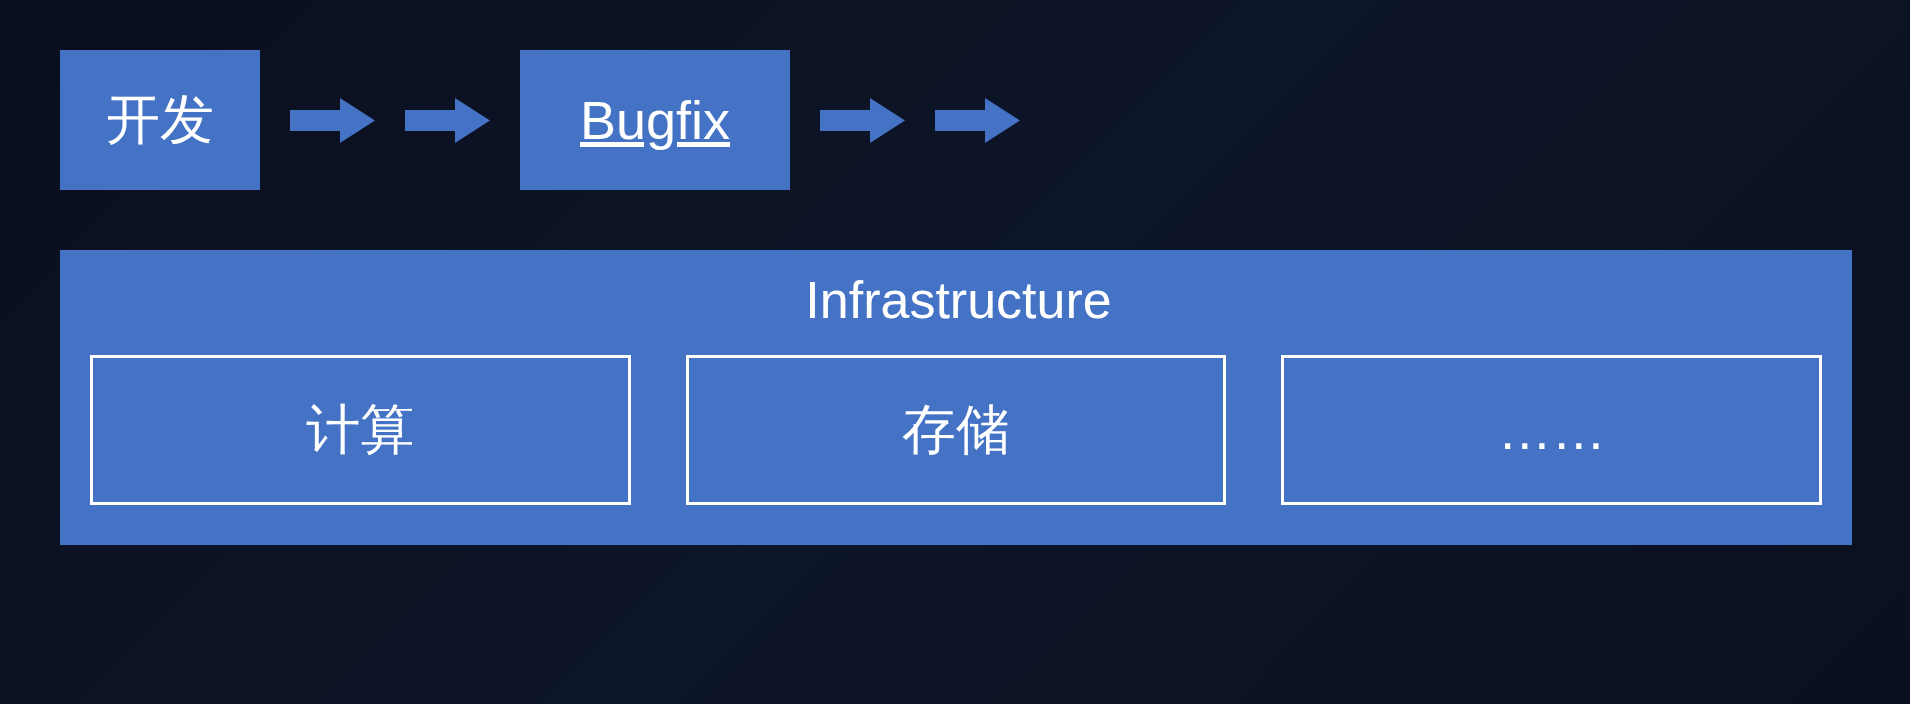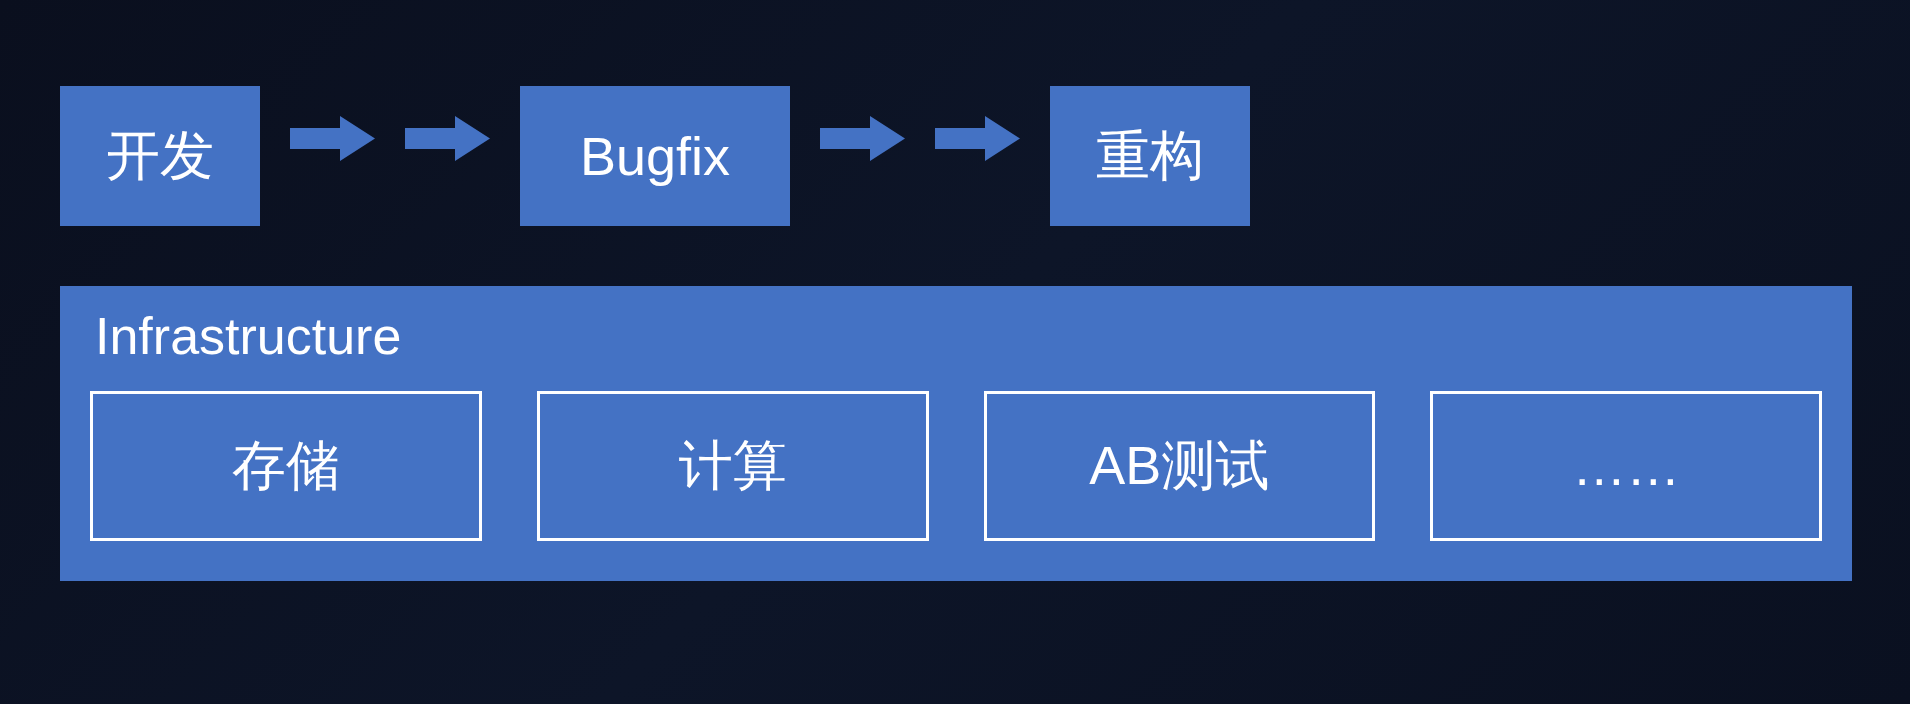--- a/index.html
+++ b/index.html
@@ -26,24 +26,24 @@
       background: #4472c4;
       color: #ffffff;
       font-size: 54px;
       font-weight: 400;
       padding: 30px 45px;
       display: flex;
       align-items: center;
       justify-content: center;
       min-width: 200px;
       height: 140px;
-      margin-top: 36px;
     }
     .flow-box.wide {
       min-width: 270px;
+      text-decoration: underline;
     }
     .arrow {
       width: 85px;
       height: 45px;
       display: flex;
       align-items: center;
       justify-content: center;
     }
     .arrow svg {
       width: 100%;
@@ -55,21 +55,21 @@
       width: 1792px;
       padding: 20px 30px 40px 30px;
       display: flex;
       flex-direction: column;
       gap: 25px;
     }
     .infra-title {
       color: #ffffff;
       font-size: 52px;
       font-weight: 400;
-      text-align: left;
+      text-align: center;
       padding-left: 5px;
     }
     .infra-boxes {
       display: flex;
       gap: 55px;
       justify-content: space-between;
     }
     .infra-box {
       border: 3px solid #ffffff;
       background: transparent;
@@ -106,34 +106,28 @@
   <div class="arrow">
     <svg viewBox="0 0 85 45">
         <path d="M 0 12 L 50 12 L 50 0 L 85 22.5 L 50 45 L 50 33 L 0 33 Z"></path>
       </svg>
   </div>
   <div class="arrow">
     <svg viewBox="0 0 85 45">
         <path d="M 0 12 L 50 12 L 50 0 L 85 22.5 L 50 45 L 50 33 L 0 33 Z"></path>
       </svg>
   </div>
-  <div class="flow-box">
-    <span>重构</span>
-  </div>
 </div>
 
 <div class="infra-container">
   <div class="infra-title">Infrastructure</div>
   <div class="infra-boxes">
     <div class="infra-box">
-      <span>存储</span>
-    </div>
-    <div class="infra-box">
       <span>计算</span>
     </div>
     <div class="infra-box">
-      <span>AB测试</span>
+      <span>存储</span>
     </div>
     <div class="infra-box">
       <span>……</span>
     </div>
   </div>
 </div>
 
 </body></html>

